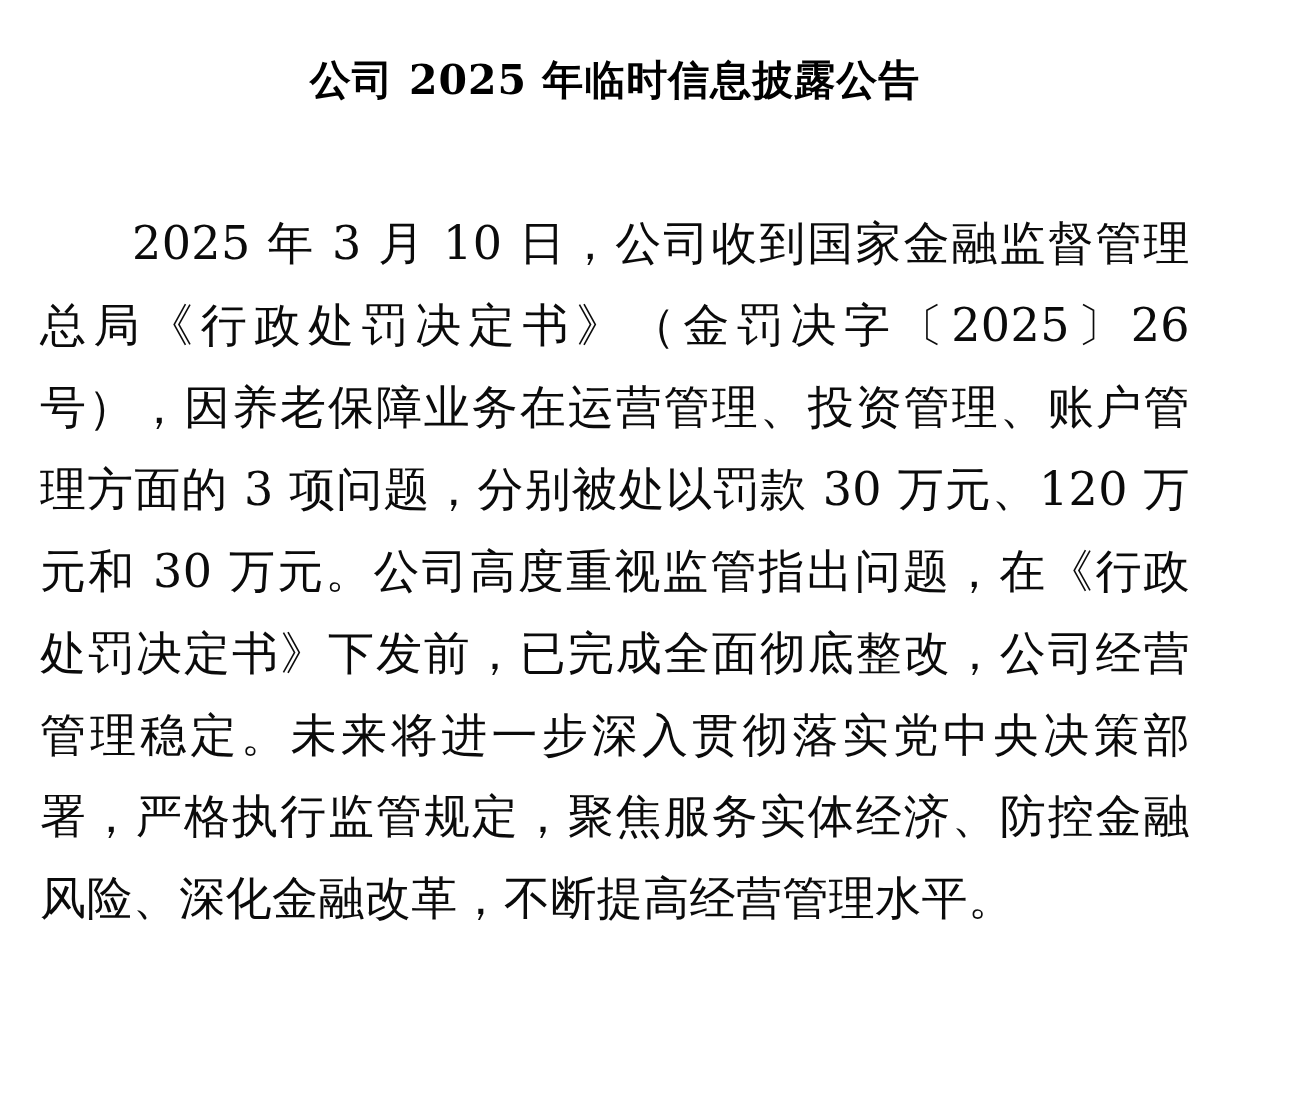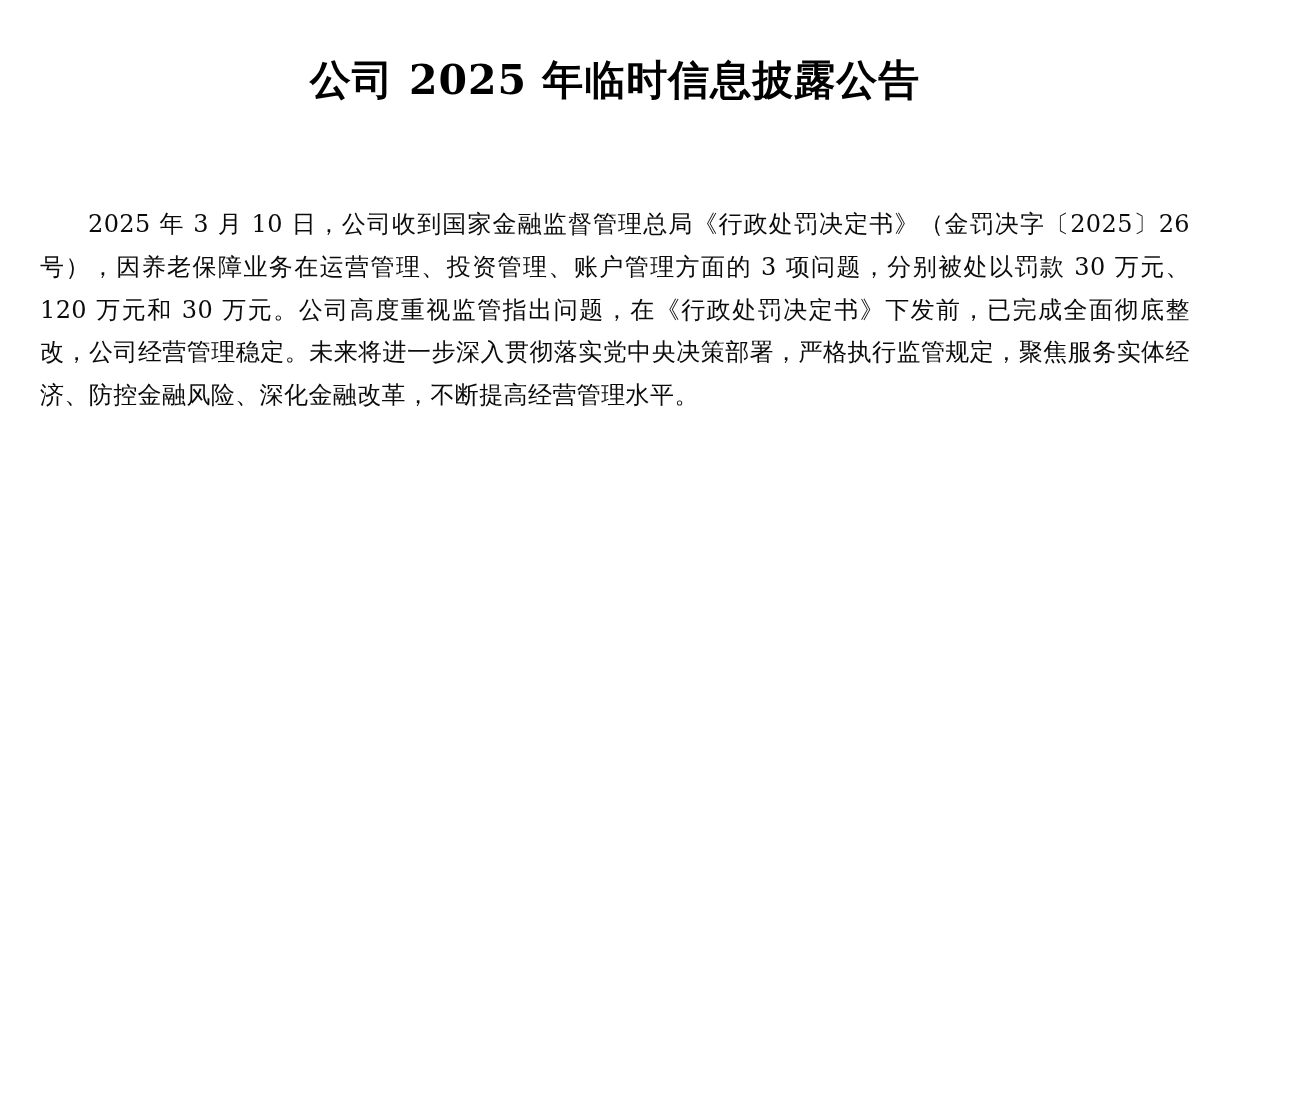--- a/index.html
+++ b/index.html
@@ -31,21 +31,21 @@
     line-height: 1.3;
     margin: 18px 0 0 0;
     padding: 0;
     color: #000000;
   }
   .body-block {
     margin-top: 96px;
   }
   .para {
     font-family: "DejaVu Serif", "Liberation Serif", serif;
-    font-size: 24px;
+    font-size: 46px;
     line-height: 1.78;
     text-align: justify;
     text-justify: inter-ideograph;
     text-indent: 2em;
     margin: 0 0 6px 0;
     letter-spacing: 0.4px;
     color: #0b0b0b;
   }
   .para + .para {
     margin-top: 10px;

